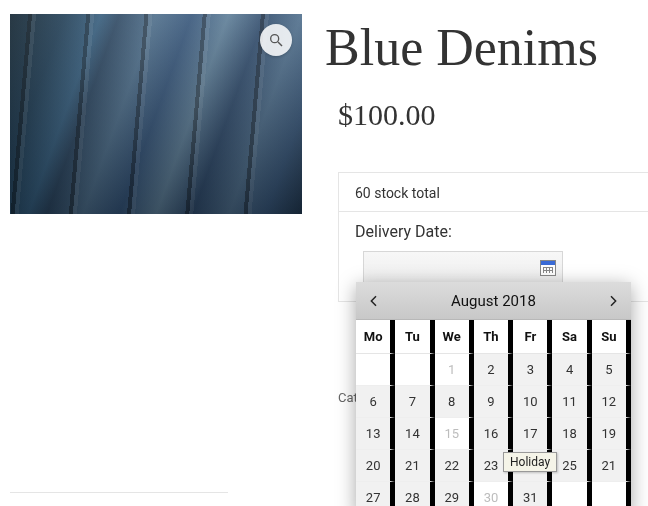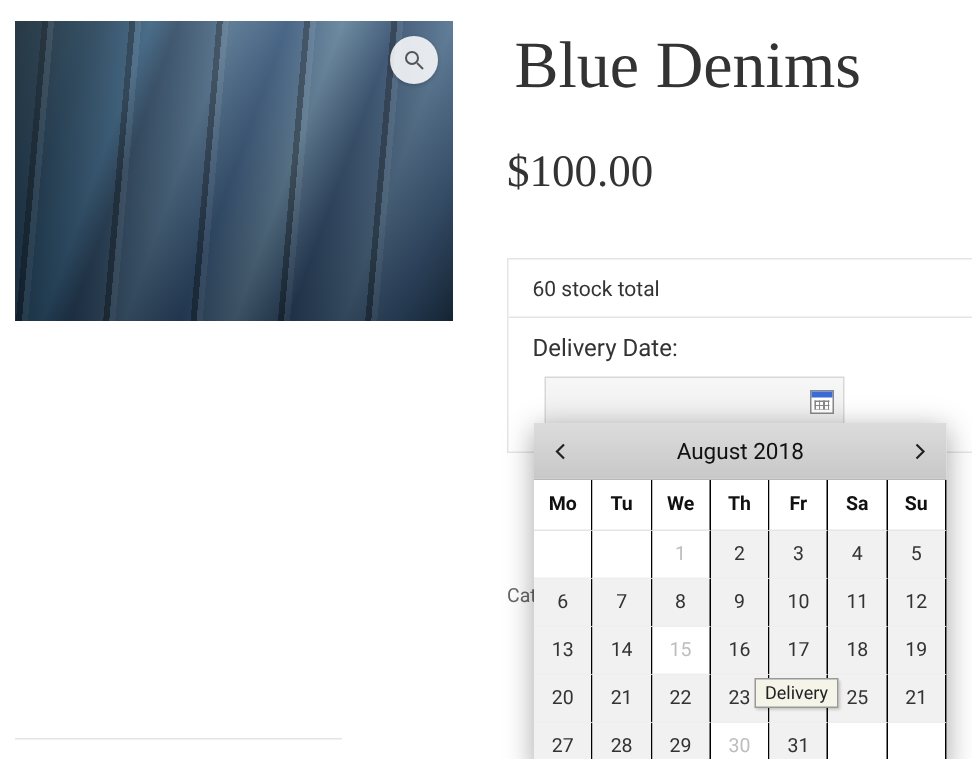--- a/index.html
+++ b/index.html
@@ -49,23 +49,23 @@
     background: rgba(255,255,255,.85);
     box-shadow: 0 1px 3px rgba(0,0,0,.2);
     display:flex; align-items:center; justify-content:center;
     cursor:pointer;
     z-index:2;
   }
   .zoom-btn svg { width:16px; height:16px; stroke:#555; fill:none; stroke-width:2; }
 
   .product-title {
     position:absolute;
-    left: 343px;
+    left: 325px;
     top: 18px;
-    font-size: 44px;
+    font-size: 52px;
     font-weight: 300;
     color: #333;
     font-family: Georgia, "Times New Roman", serif;
   }
   .product-price {
     position:absolute;
     left: 338px;
     top: 98px;
     font-size: 30px;
     font-weight: 400;
@@ -164,21 +164,21 @@
   }
   .cal-grid {
     display:grid;
     grid-template-columns: repeat(7, 1fr);
   }
   .cal-dow, .cal-cell {
     height: 32px;
     display:flex;
     align-items:center;
     justify-content:center;
-    border-right:1px solid #000000;
+    border-right:5px solid #000000;
     border-bottom:1px solid #eee;
     position:relative;
     background:#fff;
   }
   .cal-dow {
     font-weight:700;
     color:#111;
     background:#fff;
     border-bottom:1px solid #e5e5e5;
     height:34px;
@@ -291,15 +291,15 @@
       <div class="cal-cell">27</div>
       <div class="cal-cell">28</div>
       <div class="cal-cell">29</div>
       <div class="cal-cell disabled">30</div>
       <div class="cal-cell">31</div>
       <div class="cal-cell empty-trail"></div>
       <div class="cal-cell empty-trail"></div>
     </div>
 </div>
 
-<div class="tooltip">Delivery</div>
+<div class="tooltip">Holiday</div>
 
 <div class="divider"></div>
 
 </body></html>

